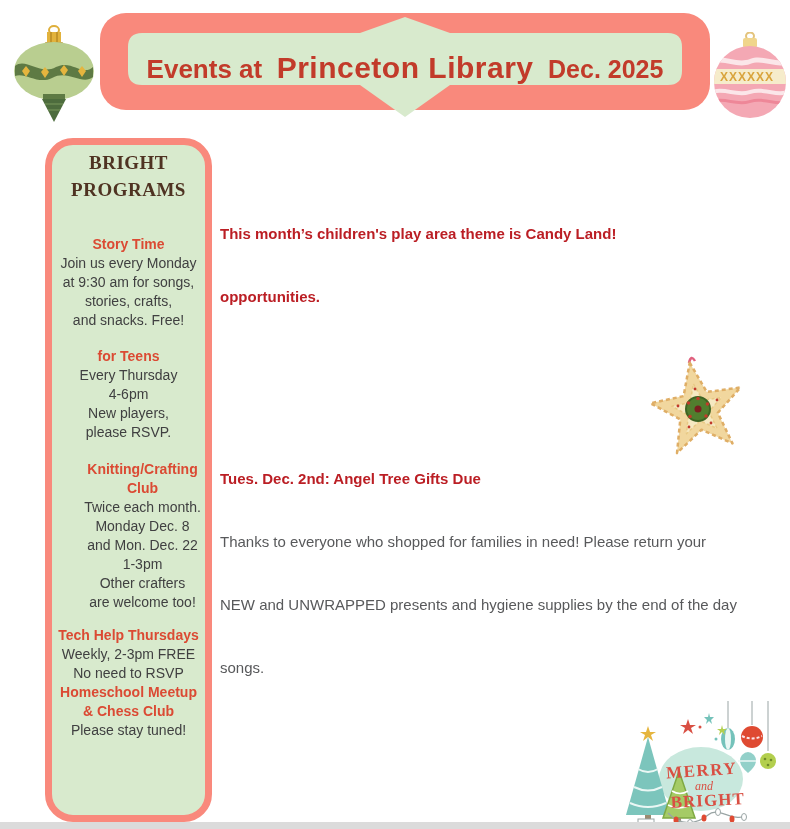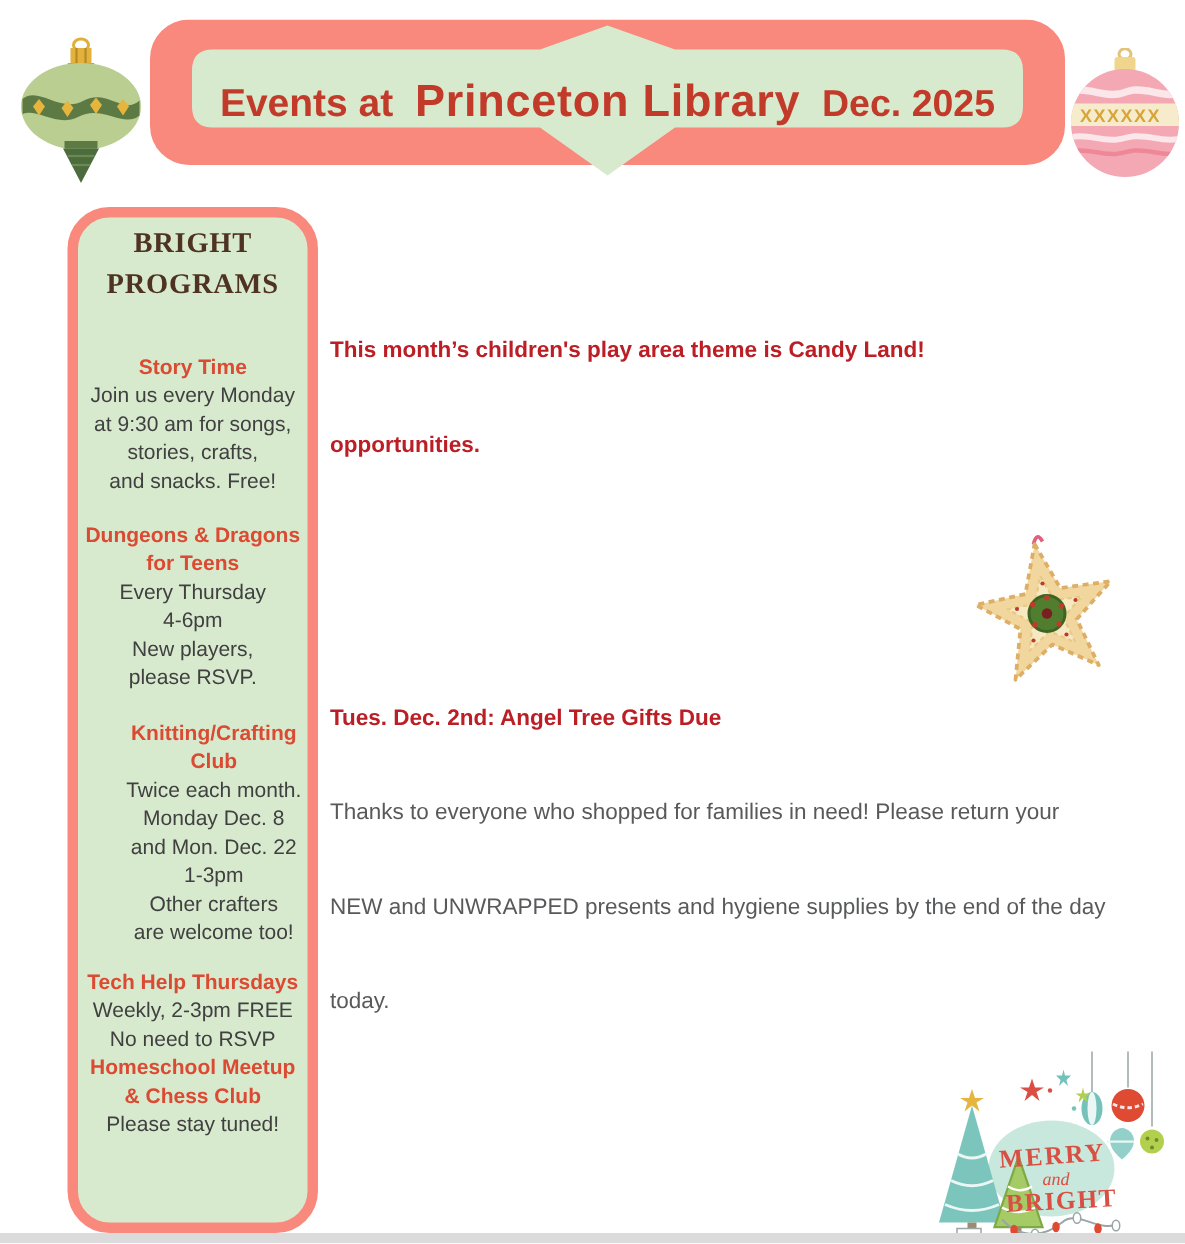--- a/index.html
+++ b/index.html
@@ -113,21 +113,20 @@
 
     <div class="sb-group sb-g0">
       <div class="sb-head">Story Time</div>
       <div class="sb-line">Join us every Monday</div>
       <div class="sb-line">at 9:30 am for songs,</div>
       <div class="sb-line">stories, crafts,</div>
       <div class="sb-line">and snacks. Free!</div>
     </div>
 
     <div class="sb-group sb-g1">
-      <div class="sb-head">Dungeons &amp; Dragons</div>
       <div class="sb-head">for Teens</div>
       <div class="sb-line">Every Thursday</div>
       <div class="sb-line">4-6pm</div>
       <div class="sb-line">New players,</div>
       <div class="sb-line">please RSVP.</div>
     </div>
 
     <div class="sb-group sb-g2">
       <div class="sb-head">Knitting/Crafting Club</div>
       <div class="sb-line">Twice each month.</div>
@@ -154,21 +153,21 @@
   <main class="main">
     <div class="intro">
       <div class="h-red">This month’s children's play area theme is Candy Land!</div>
       <div class="h-red">opportunities.</div>
     </div>
 
     <div class="sec-1">
       <div class="h-red">Tues. Dec. 2nd: Angel Tree Gifts Due</div>
       <div class="b-line">Thanks to everyone who shopped for families in need! Please return your</div>
       <div class="b-line">NEW and UNWRAPPED presents and hygiene supplies by the end of the day</div>
-      <div class="b-line">today.</div>
+      <div class="b-line">songs.</div>
     </div>
 
     
 
     
 
     
 
     
 

